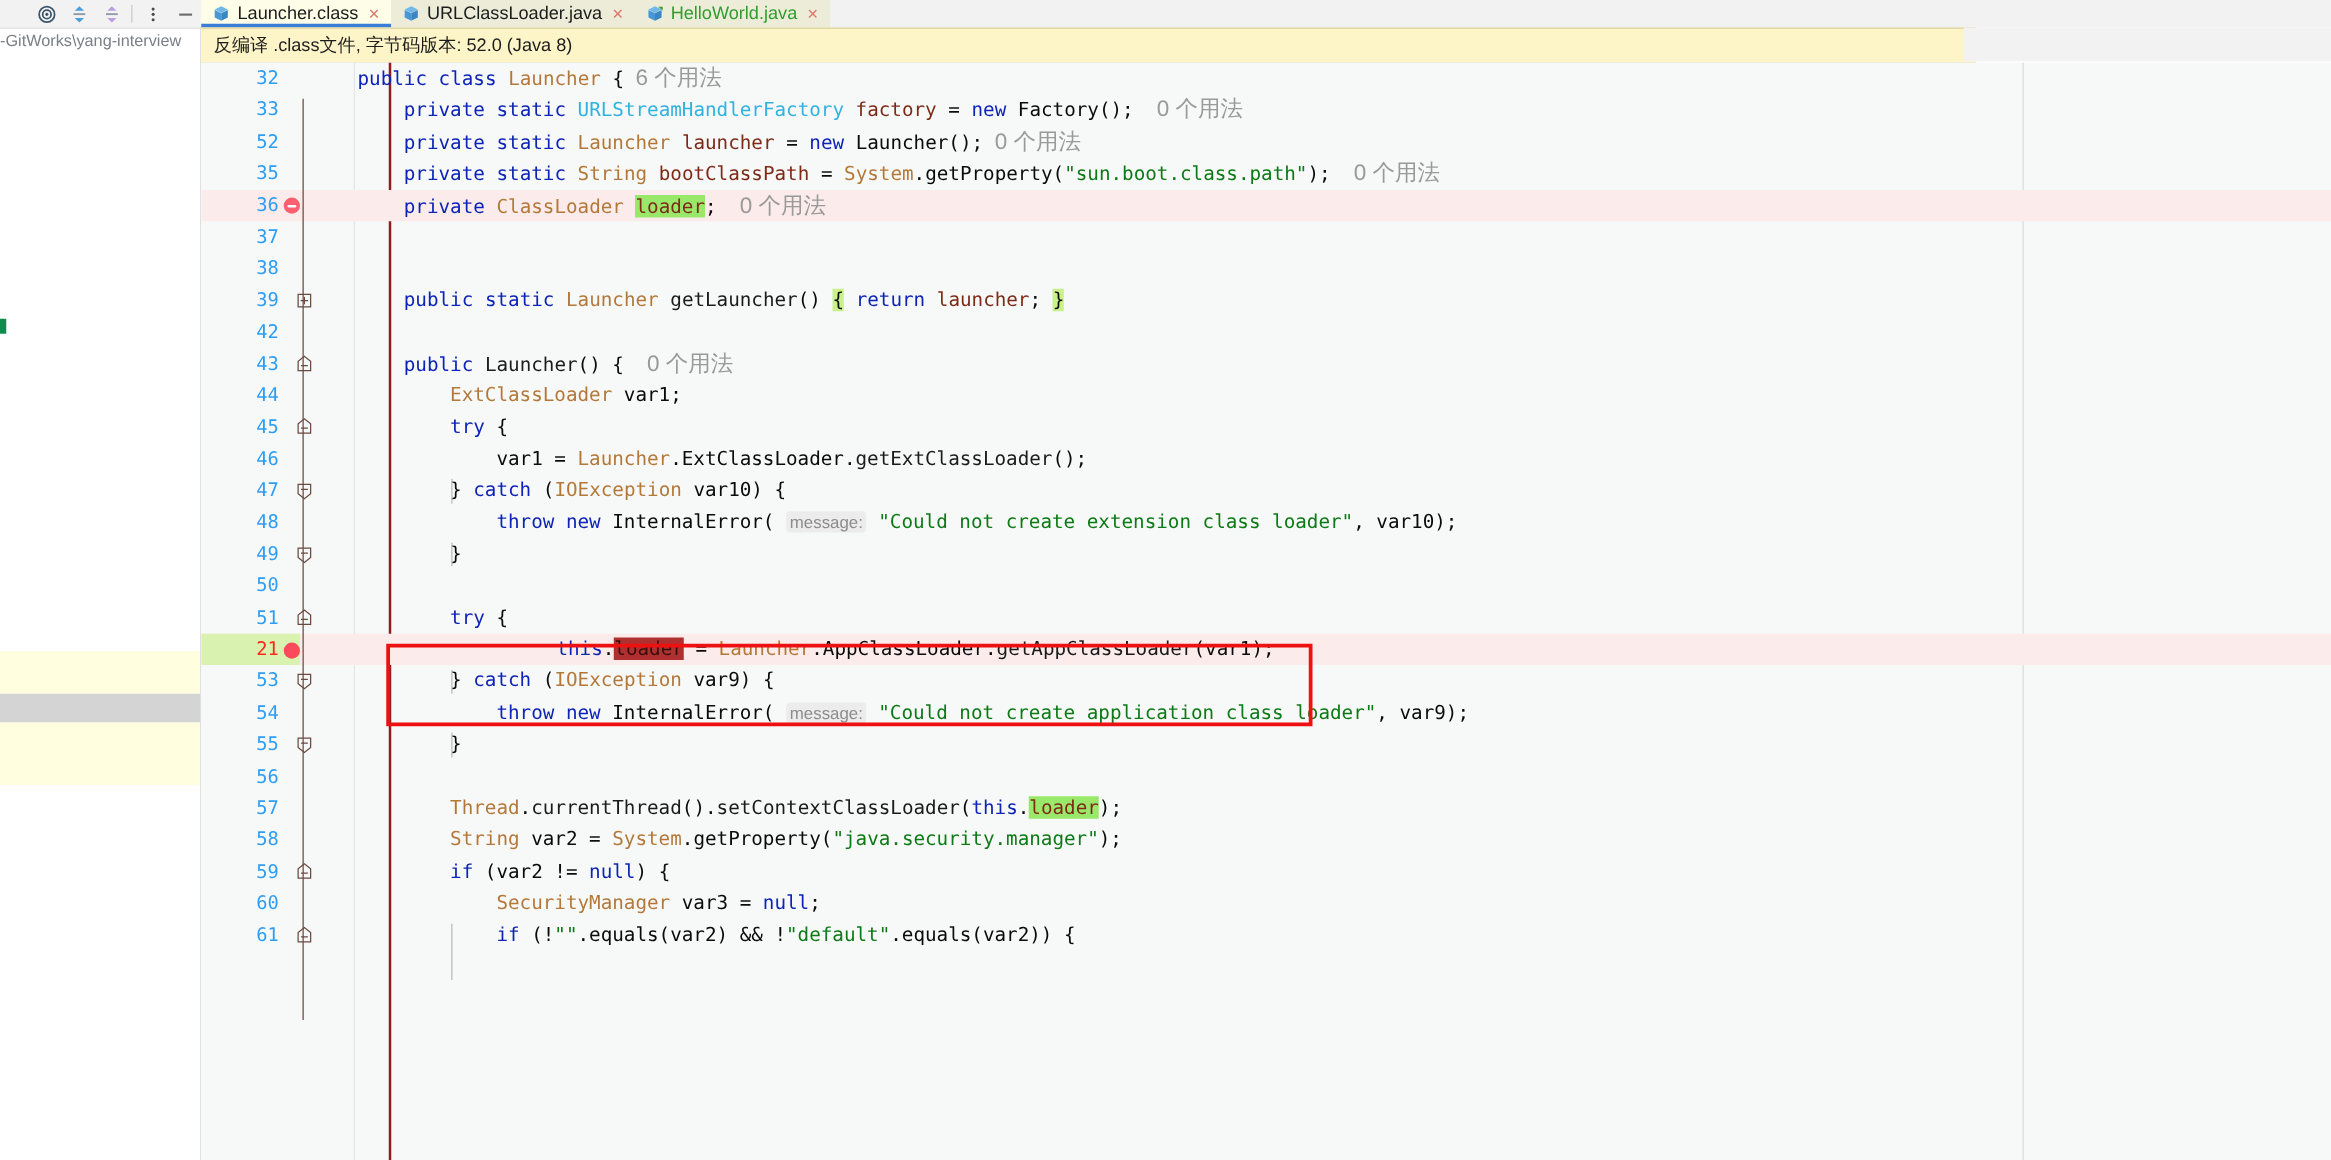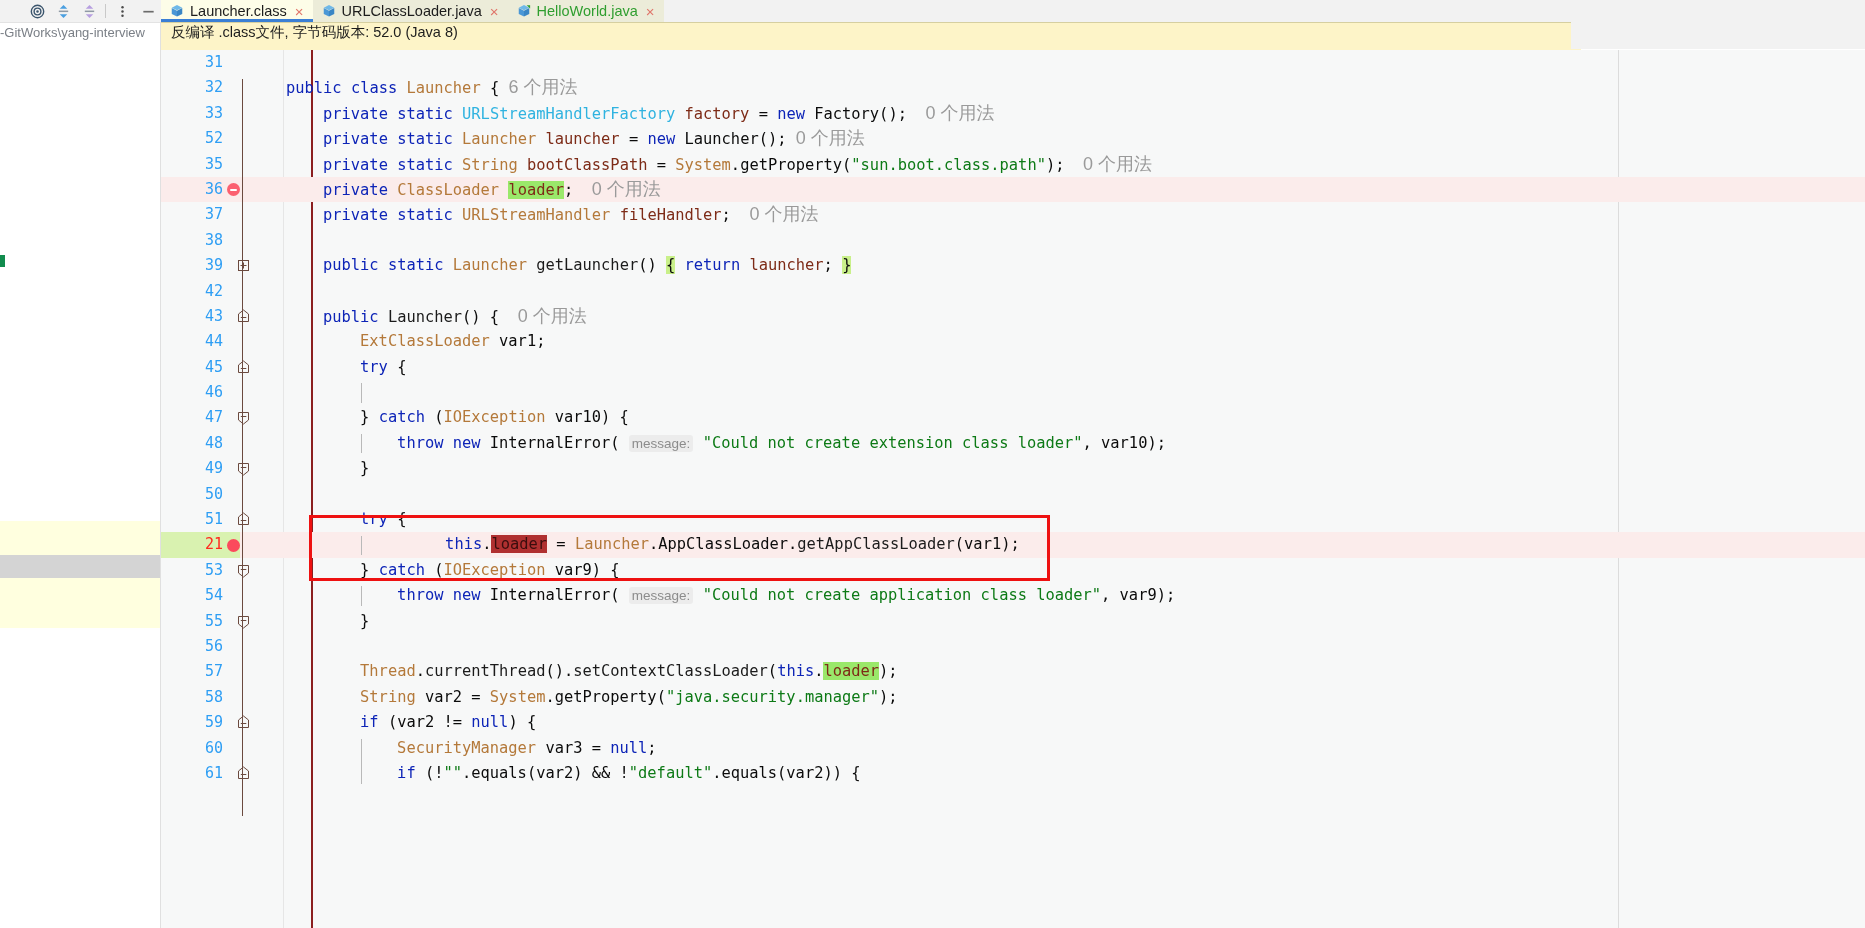--- a/index.html
+++ b/index.html
@@ -32,21 +32,21 @@
     font-size:14.5px;color:#1c1c1c;cursor:pointer;white-space:nowrap;background:#ececd9;}
   .tab.active{background:#fdfde8;}
   .tab.active:after{content:"";position:absolute;left:0;right:0;bottom:0;height:3px;background:#3a7fd5;}
   .tab .tname.green{color:#2f9e2f;}
   .tclose{font-size:15px;color:#e0756a;line-height:1;margin-left:2px;cursor:pointer;}
   .ticon{width:14px;height:14px;flex:0 0 auto;}
 
   
   .notify{position:absolute;left:161px;top:22px;width:1410px;height:27px;
     background:#fdf4c8;border-top:1px solid #d6cfa0;border-bottom:1px solid #cdc7a0;
-    display:flex;align-items:flex-start;padding-left:10px;font-size:14.5px;color:#1d1d1d;}
+    display:flex;align-items:center;padding-left:10px;font-size:14.5px;color:#1d1d1d;}
   .notify-rest{position:absolute;left:1571px;top:22px;right:0;height:27px;background:#f2f2f2;}
 
   
   .editor{position:absolute;left:161px;top:50px;right:0;bottom:0;background:#f7f8f8;overflow:hidden;}
   .gutter-bg{position:absolute;left:0;top:0;width:123px;height:100%;background:#f7f8f8;}
   .gutter-sep{position:absolute;left:122px;top:0;width:1px;height:100%;background:#e6e6e6;}
   .vcs-strip{position:absolute;left:150px;top:0;width:2px;height:100%;background:#8b1f20;}
   .right-guide{position:absolute;left:1457px;top:0;width:1px;height:100%;background:#dcdcdc;}
 
   .rows{position:absolute;left:0;top:0;right:0;top:0;}
@@ -179,25 +179,20 @@
   <div class="notify-rest"></div>
 
   <div class="editor">
     <div class="gutter-bg"></div>
     <div class="gutter-sep"></div>
     <div class="vcs-strip"></div>
     <div class="right-guide"></div>
     <div class="rows" id="rows">
         <div class="row">
           <div class="rowbg"></div>
-          <div class="lnum">31</div>
-          <div class="code" style="left: 125px;"></div>
-        </div>
-        <div class="row">
-          <div class="rowbg"></div>
           <div class="lnum">32</div>
           <div class="code" style="left: 125px;"><span class="kw">public</span><span> </span><span class="kw">class</span><span> </span><span class="cls">Launcher</span><span> { </span><span class="usage">6 个用法</span></div>
         </div>
         <div class="row">
           <div class="rowbg"></div>
           <div class="lnum">33</div>
           <div class="code" style="left: 162.04px;"><span class="kw">private</span><span> </span><span class="kw">static</span><span> </span><span class="iface">URLStreamHandlerFactory</span><span> </span><span class="fld">factory</span><span> = </span><span class="kw">new</span><span> Factory();  </span><span class="usage">0 个用法</span></div>
         </div>
         <div class="row">
           <div class="rowbg"></div>
@@ -211,21 +206,20 @@
         </div>
         <div class="row err">
           <div class="rowbg"></div>
           <div class="lnum">36</div>
           <div class="bp muted"></div>
           <div class="code" style="left: 162.04px;"><span class="kw">private</span><span> </span><span class="cls">ClassLoader</span><span> </span><span class="fld hl-green">loader</span><span>;  </span><span class="usage">0 个用法</span></div>
         </div>
         <div class="row">
           <div class="rowbg"></div>
           <div class="lnum">37</div>
-          <div class="code" style="left: 162.04px;"><span class="kw">private</span><span> </span><span class="kw">static</span><span> </span><span class="cls">URLStreamHandler</span><span> </span><span class="fld">fileHandler</span><span>;  </span><span class="usage">0 个用法</span></div>
         </div>
         <div class="row">
           <div class="rowbg"></div>
           <div class="lnum">38</div>
           <div class="code" style="left: 125px;"></div>
         </div>
         <div class="row">
           <div class="rowbg"></div>
           <div class="lnum">39</div>
           <div class="fold"><svg width="17" height="17" viewBox="0 0 17 17">
@@ -259,20 +253,21 @@
           <div class="lnum">45</div>
           <div class="fold"><svg width="17" height="17" viewBox="0 0 17 17">
               <path d="M3.5 13.5 L3.5 6 L8.5 2 L13.5 6 L13.5 13.5 Z" fill="#f7f8f8" stroke="#6b4a3f" stroke-width="1"></path>
               <rect x="5.8" y="9" width="5.5" height="1" fill="#6b4a3f"></rect>
             </svg></div>
           <div class="code" style="left: 199.08px;"><span class="kw">try</span><span> {</span></div>
         </div>
         <div class="row">
           <div class="rowbg"></div>
           <div class="lnum">46</div>
+          <div class="code" style="left: 236.12px;"><span>var1 = </span><span class="cls">Launcher</span><span>.ExtClassLoader.</span><span class="mth">getExtClassLoader</span><span>();</span></div>
         </div>
         <div class="row">
           <div class="rowbg"></div>
           <div class="lnum">47</div>
           <div class="fold"><svg width="17" height="17" viewBox="0 0 17 17">
               <path d="M3.5 3.5 L13.5 3.5 L13.5 11 L8.5 15 L3.5 11 Z" fill="#f7f8f8" stroke="#6b4a3f" stroke-width="1"></path>
               <rect x="5.8" y="7" width="5.5" height="1" fill="#6b4a3f"></rect>
             </svg></div>
           <div class="code" style="left: 199.08px;"><span>} </span><span class="kw">catch</span><span> (</span><span class="cls">IOException</span><span> var10) {</span></div>
         </div>

